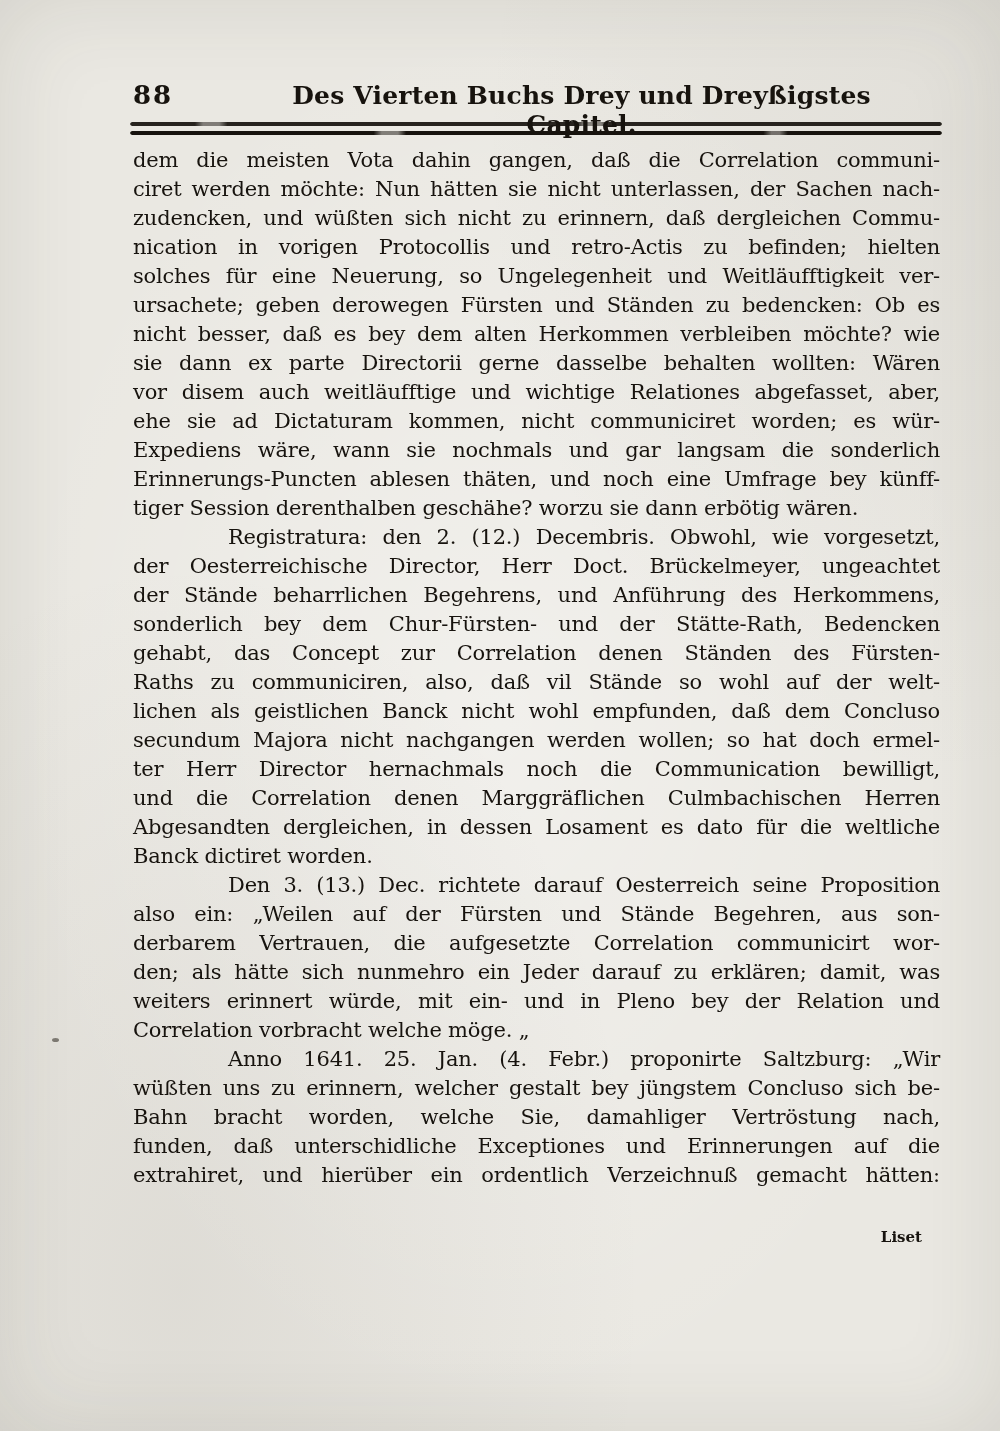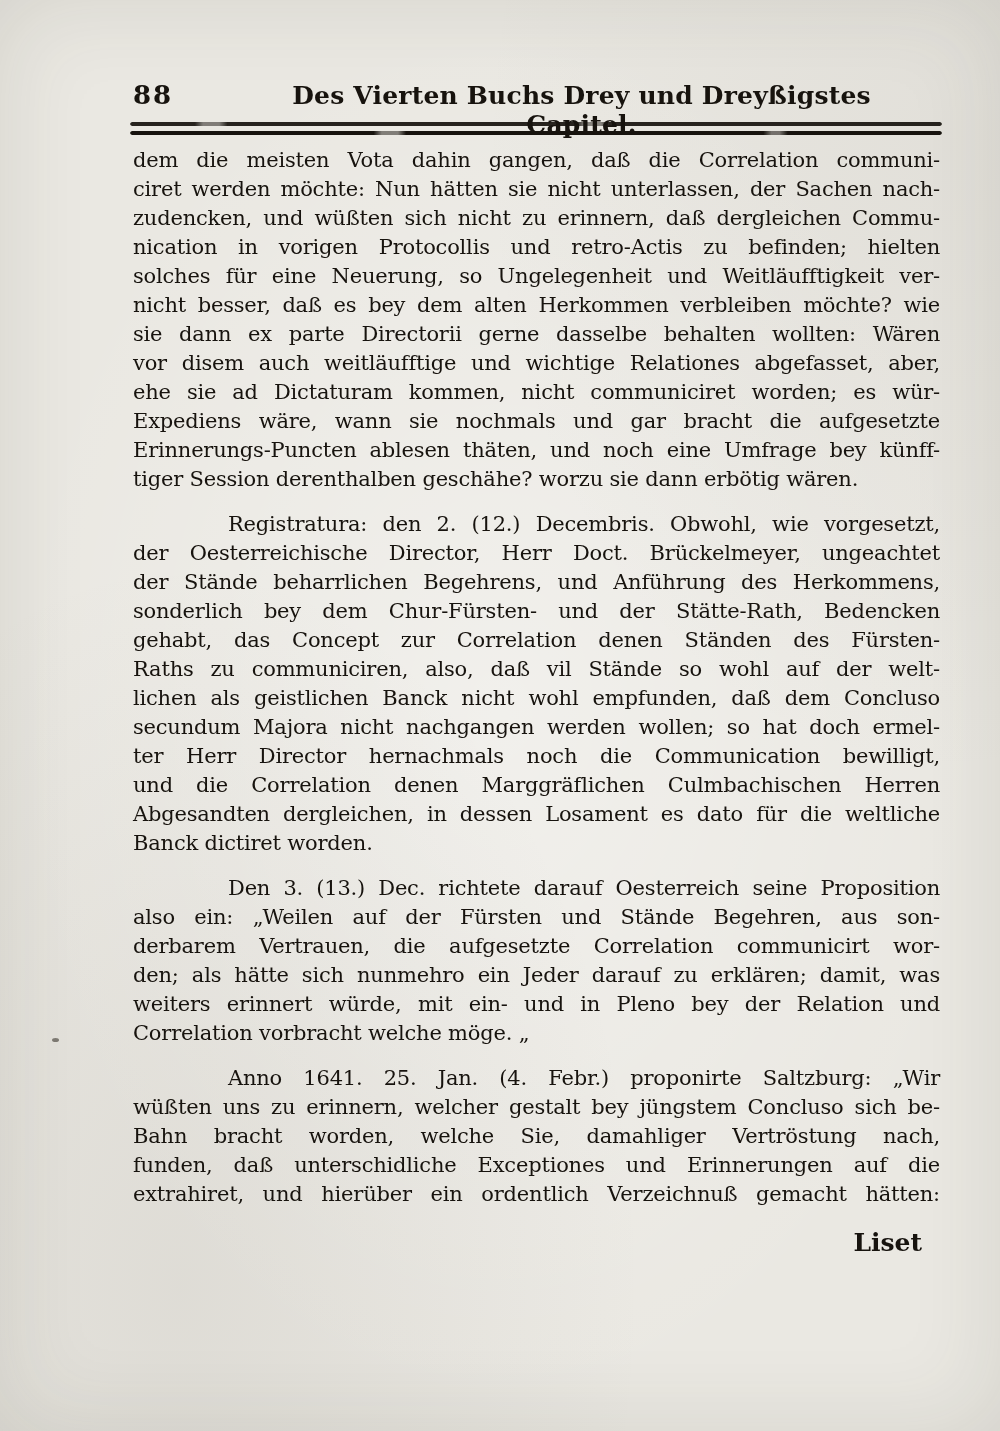--- a/index.html
+++ b/index.html
@@ -36,24 +36,24 @@
     font-weight:400;font-size:21px;line-height:29px;
     letter-spacing:-0.2px;
   }
   .line{
     text-align:justify;
     text-align-last:justify;
     white-space:normal;
     height:29px;overflow:visible;
   }
   .line.parend{text-align-last:left;}
-  .line.indent{text-indent:95px;margin-top:16px;}
+  .line.indent{text-indent:95px;}
   .catchword{
     position:absolute;right:78px;top:1228px;
-    font-weight:700;font-size:25px;
+    font-weight:700;font-size:15px;
   }
   .stray-mark{
     position:absolute;left:52px;top:1038px;width:7px;height:4px;
     background:#3a362e;border-radius:50%;opacity:.6;
   }
 </style>
 </head>
 <body>
 
 <div class="page">
@@ -67,25 +67,26 @@
     <div class="r1"></div>
     <div class="r2"></div>
   </div>
 
   <div class="bodytext">
       <div class="line">dem die meisten Vota dahin gangen, daß die Correlation communi-</div>
       <div class="line">ciret werden möchte: Nun hätten sie nicht unterlassen, der Sachen nach-</div>
       <div class="line">zudencken, und wüßten sich nicht zu erinnern, daß dergleichen Commu-</div>
       <div class="line">nication in vorigen Protocollis und retro-Actis zu befinden; hielten</div>
       <div class="line">solches für eine Neuerung, so Ungelegenheit und Weitläufftigkeit ver-</div>
+      <div class="line">ursachete; geben derowegen Fürsten und Ständen zu bedencken: Ob es</div>
       <div class="line">nicht besser, daß es bey dem alten Herkommen verbleiben möchte? wie</div>
       <div class="line">sie dann ex parte Directorii gerne dasselbe behalten wollten: Wären</div>
       <div class="line">vor disem auch weitläufftige und wichtige Relationes abgefasset, aber,</div>
       <div class="line">ehe sie ad Dictaturam kommen, nicht communiciret worden; es wür-</div>
-      <div class="line">Expediens wäre, wann sie nochmals und gar bracht die aufgesetzte</div>
+      <div class="line">Expediens wäre, wann sie nochmals und gar langsam die sonderlich</div>
       <div class="line">Erinnerungs-Puncten ablesen thäten, und noch eine Umfrage bey künff-</div>
       <div class="line parend">tiger Session derenthalben geschähe? worzu sie dann erbötig wären.</div>
       <div class="line indent">Registratura: den 2. (12.) Decembris. Obwohl, wie vorgesetzt,</div>
       <div class="line">der Oesterreichische Director, Herr Doct. Brückelmeyer, ungeachtet</div>
       <div class="line">der Stände beharrlichen Begehrens, und Anführung des Herkommens,</div>
       <div class="line">sonderlich bey dem Chur-Fürsten- und der Stätte-Rath, Bedencken</div>
       <div class="line">gehabt, das Concept zur Correlation denen Ständen des Fürsten-</div>
       <div class="line">Raths zu communiciren, also, daß vil Stände so wohl auf der welt-</div>
       <div class="line">lichen als geistlichen Banck nicht wohl empfunden, daß dem Concluso</div>
       <div class="line">secundum Majora nicht nachgangen werden wollen; so hat doch ermel-</div>

